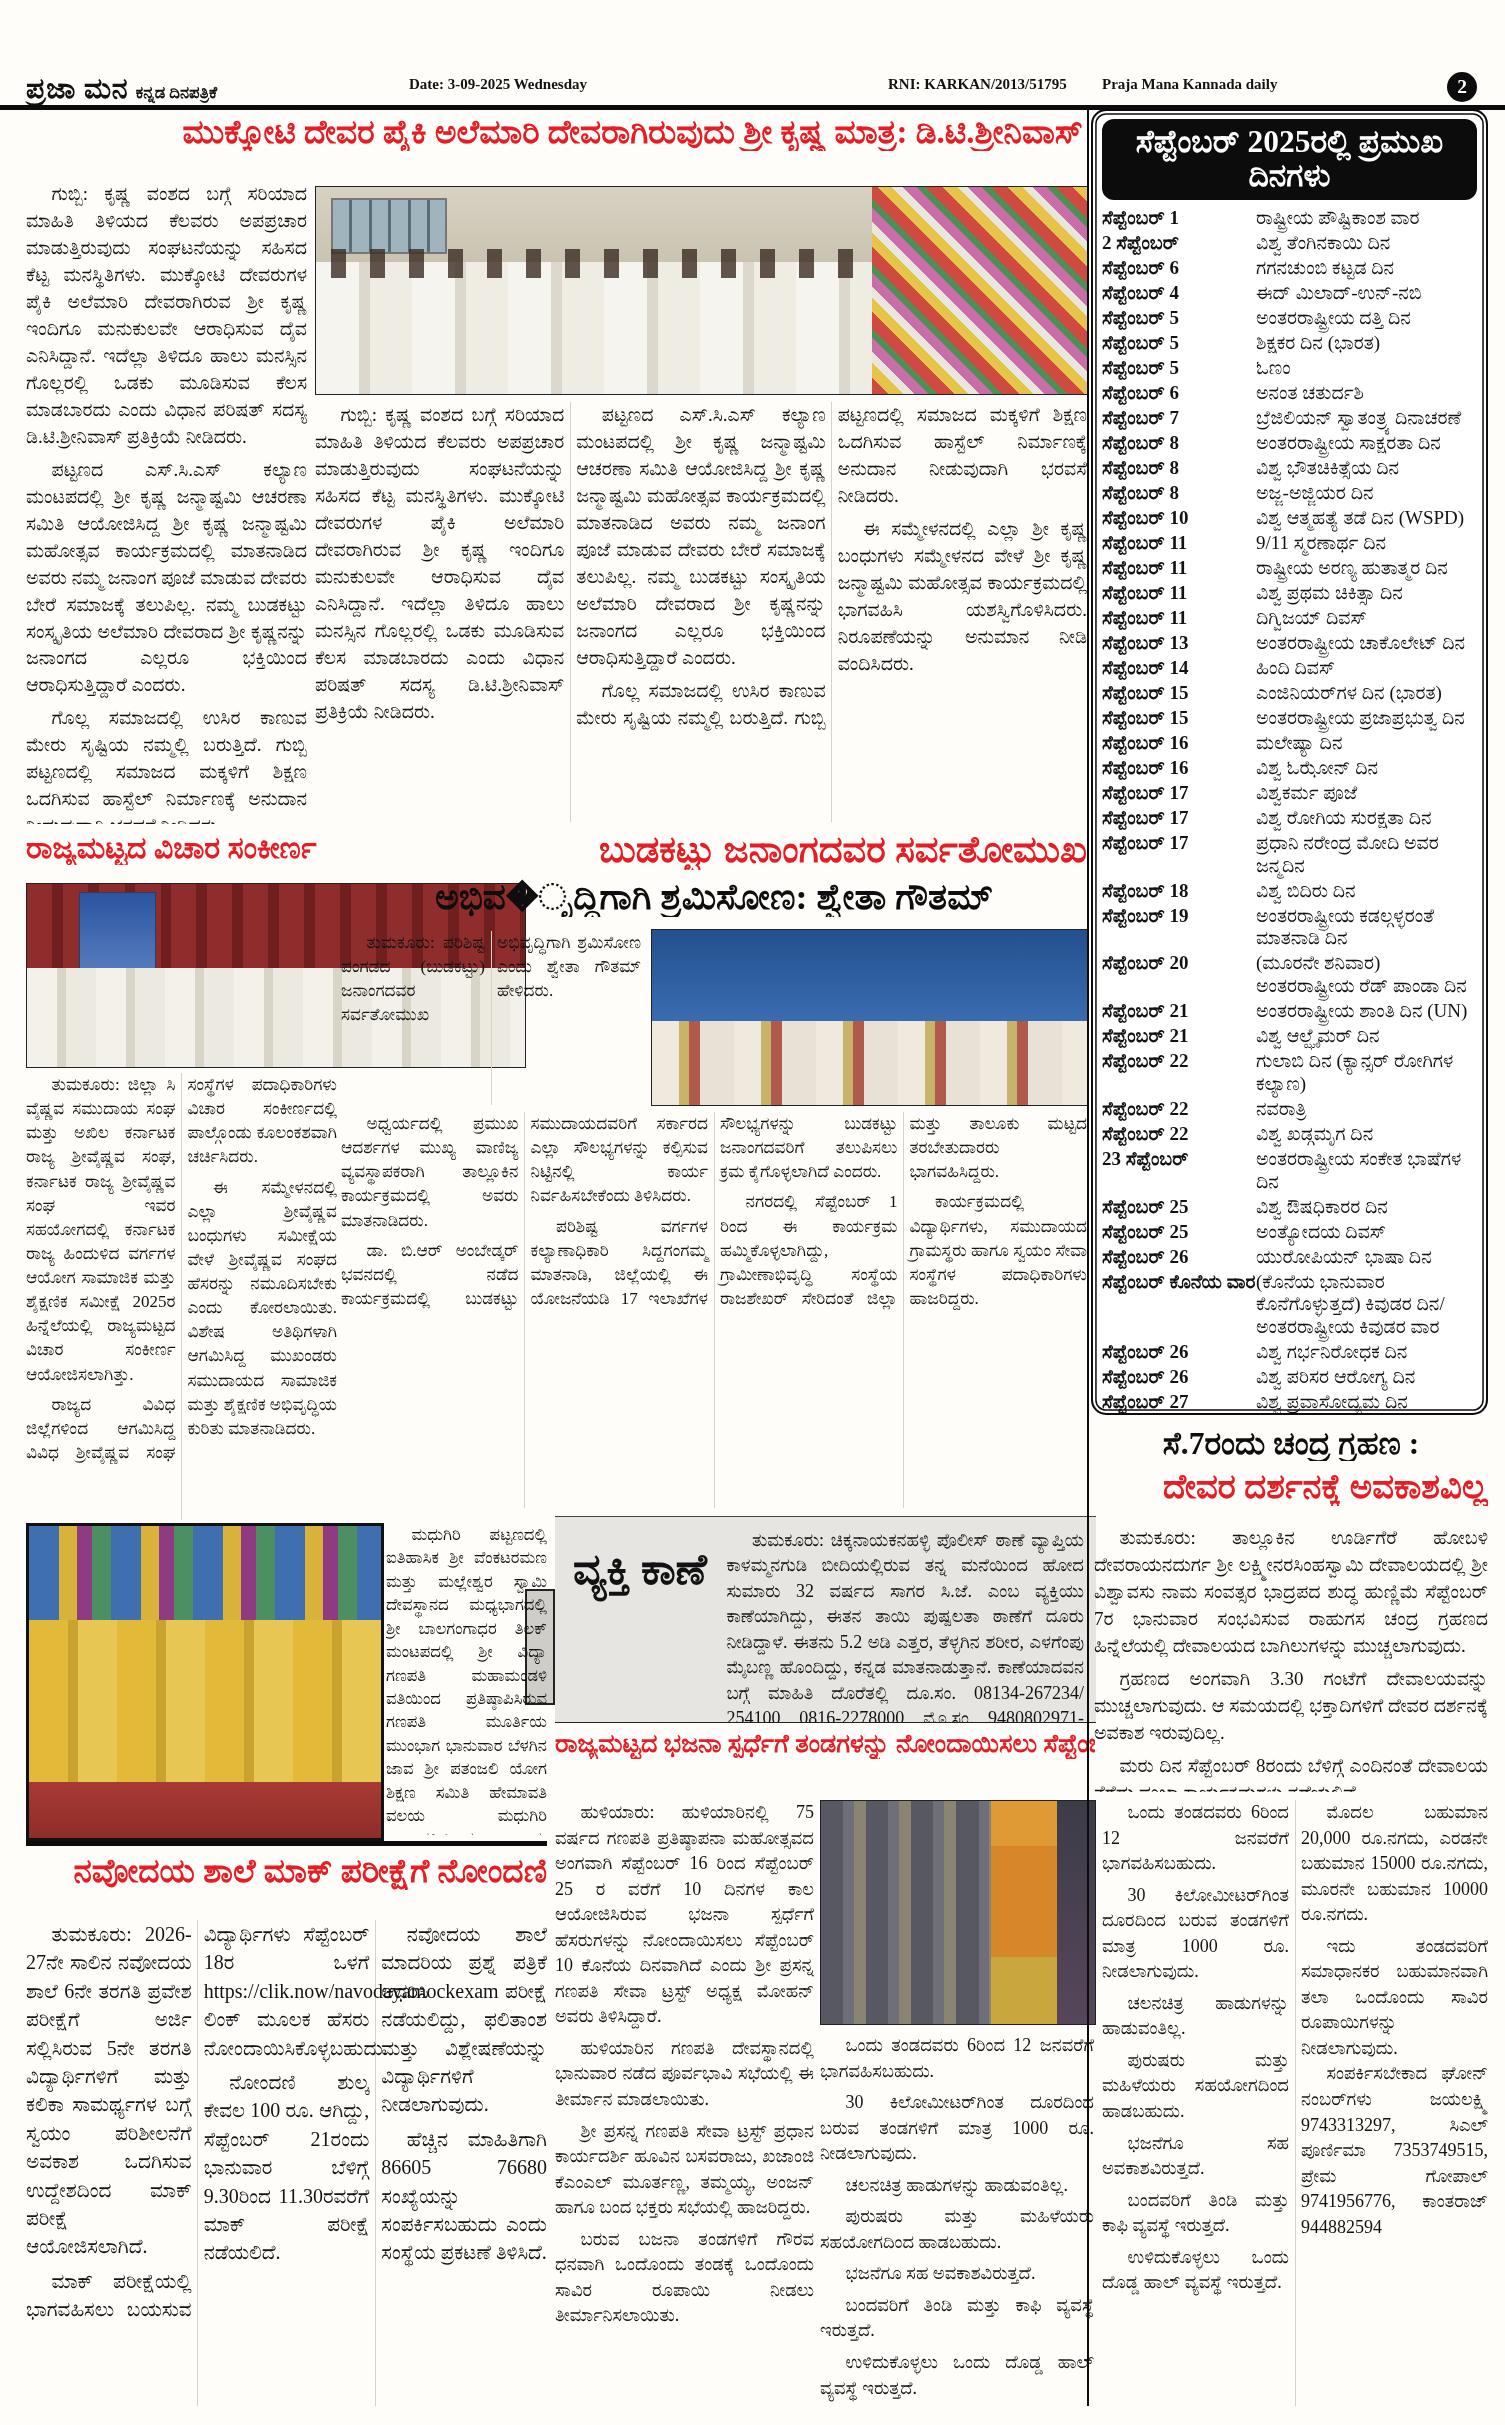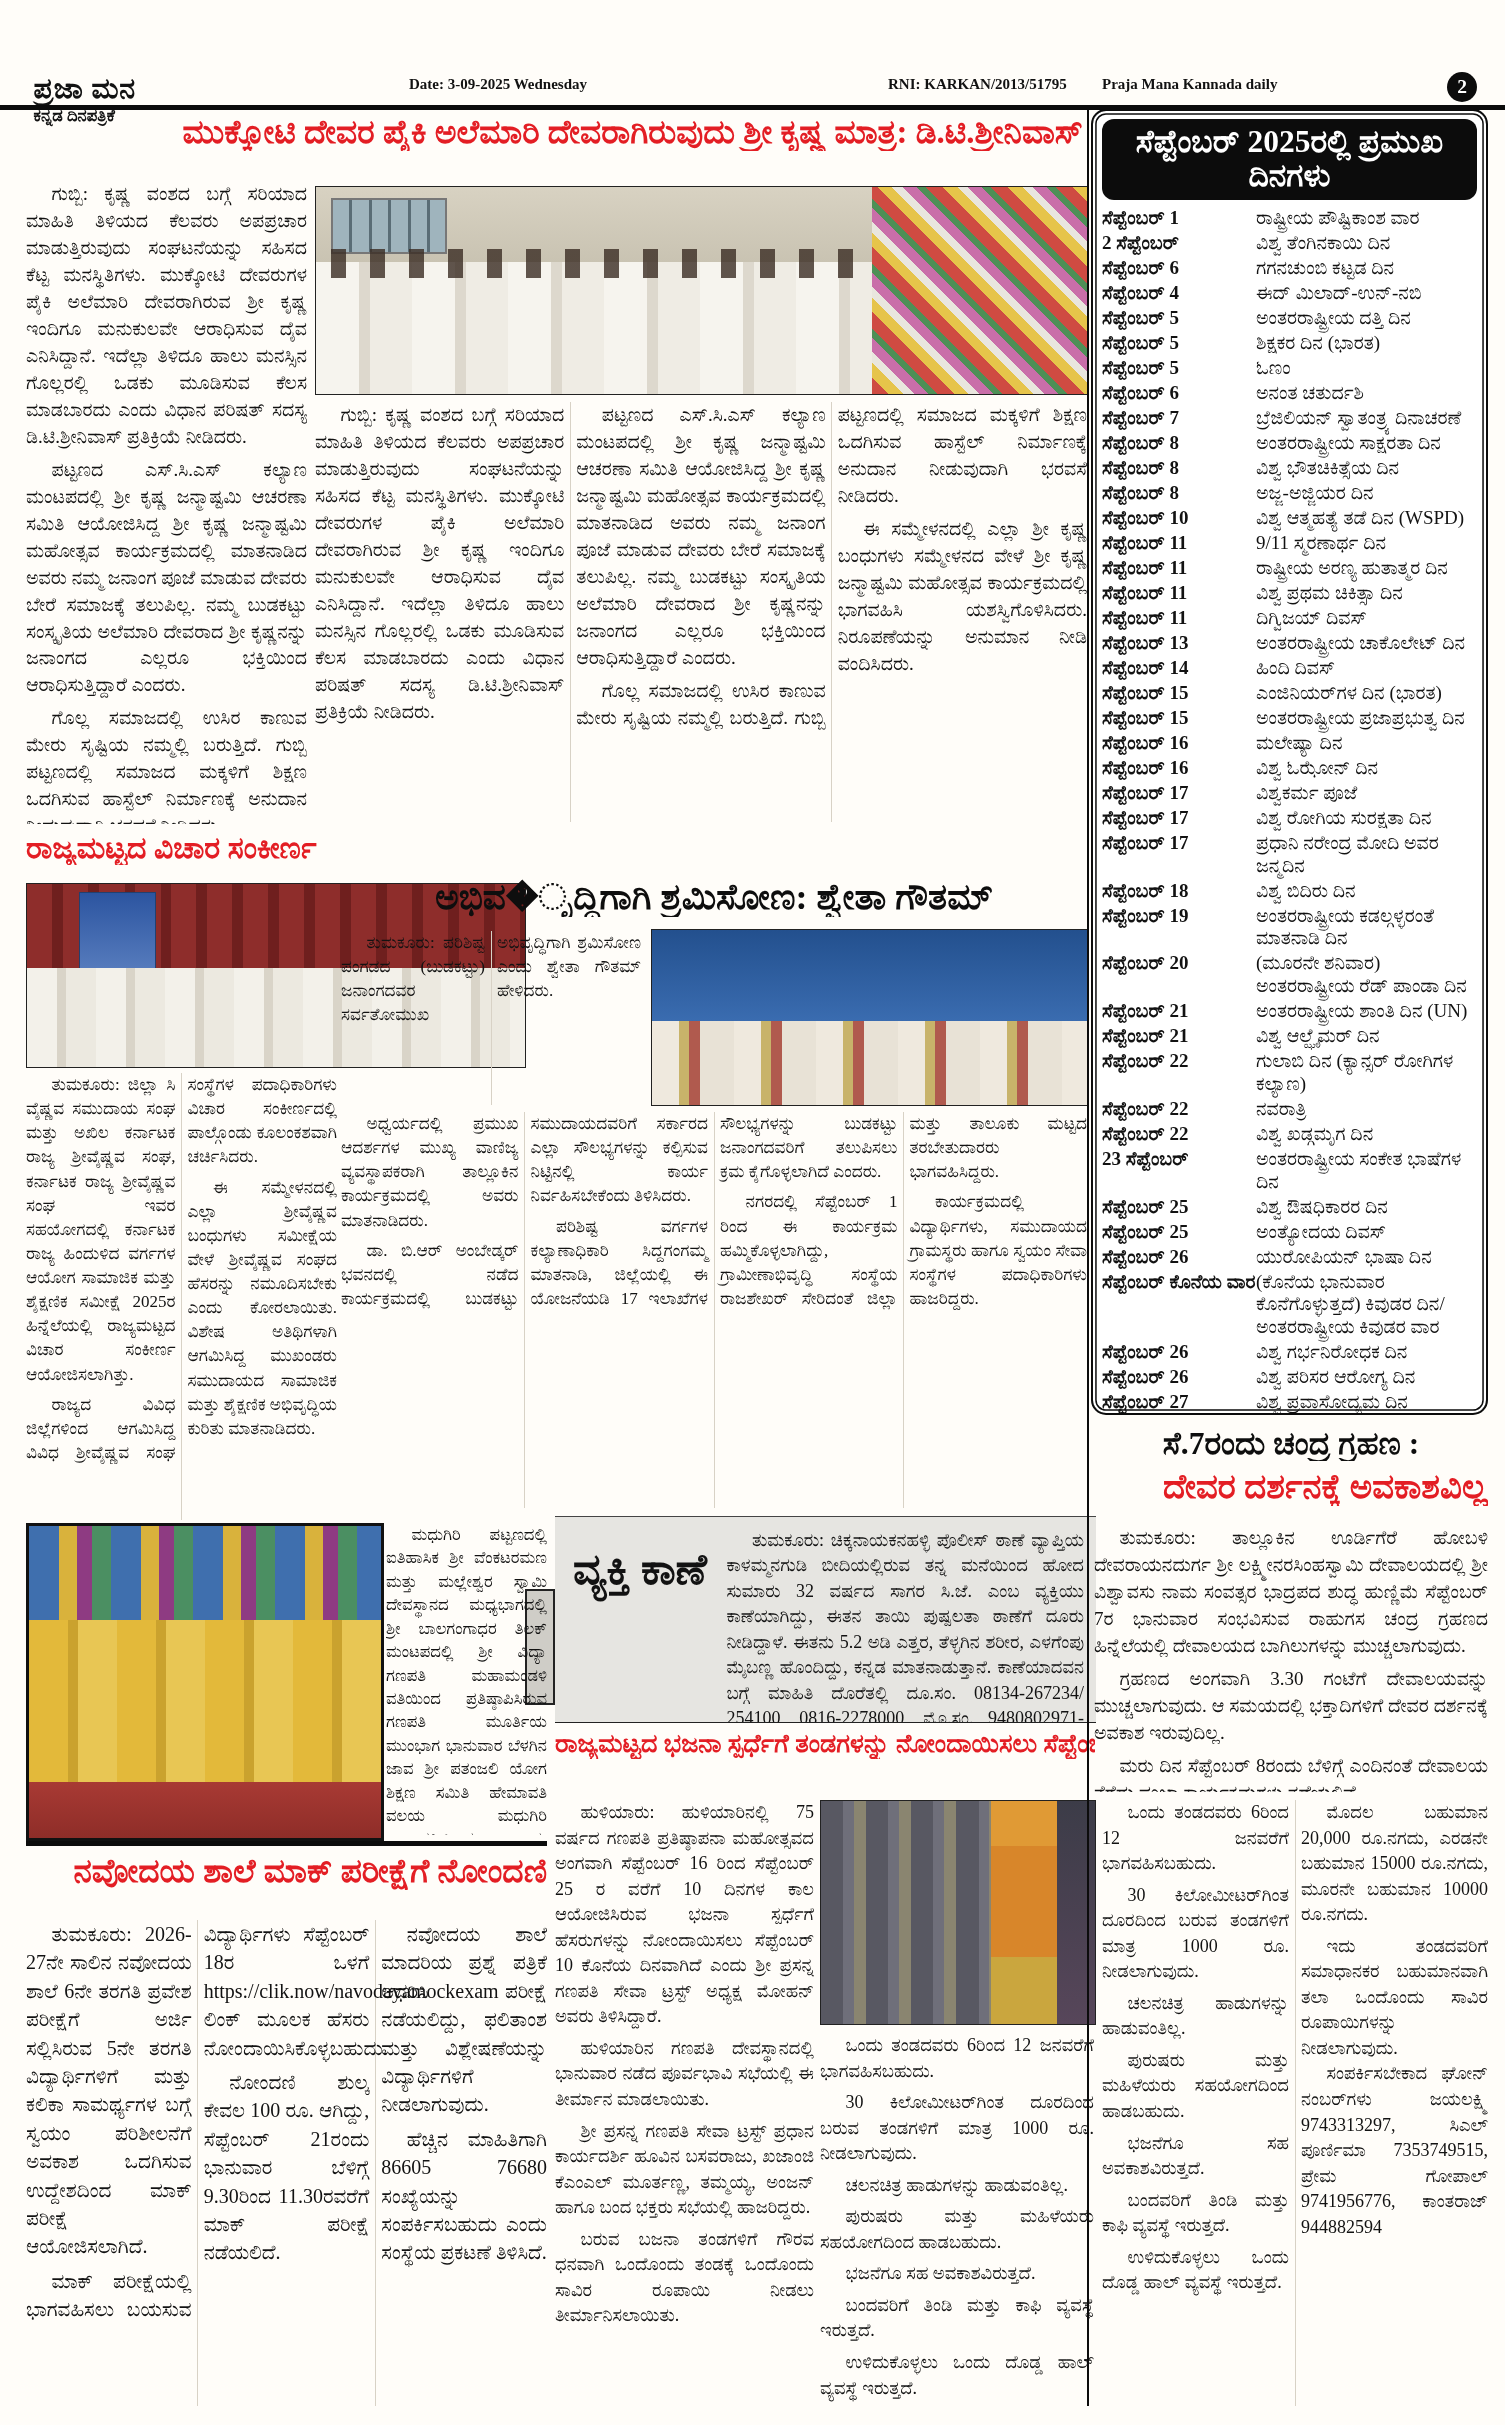--- a/index.html
+++ b/index.html
@@ -1,18 +1,18 @@
 <!DOCTYPE html>
 <html style="--red: #e31e24;font-size:12px"><head>
 <meta charset="utf-8">
 <style>
   html,body{margin:0;padding:0;background:#e9e9e9;}
   .page{position:relative;width:1505px;height:2426px;background:#fffdf9;margin:0 auto;
         font-family:"Liberation Serif","DejaVu Sans",serif;color:#121212;overflow:hidden;}
-  .abs{position:absolute;flex-direction:column;}
+  .abs{position:absolute;}
   
   .mast-logo{font-weight:bold;font-size:28.5px;letter-spacing:0.7px;}
   .mast-tag{font-size:16.5px;font-weight:bold;margin-left:7.5px;}
   .mast-mid{font-size:15px;font-weight:bold;}
   .mast-rule{background:#0c0c0c;}
   .page-circle{width:30px;height:30px;border-radius:50%;background:#0c0c0c;color:#fff;
                display:flex;align-items:center;justify-content:center;font-size:19.5px;font-weight:bold;}
   
   .hl{font-weight:bold;line-height:1.12;white-space:nowrap;overflow:hidden;text-align:center;}
   .hl-red{color:var(--red,#e31e24);text-align:right;}
@@ -90,20 +90,21 @@
     <div class="layer" style="left:0;top:46%;width:100%;height:54%;background:repeating-linear-gradient(90deg,#f3f1ea 0 30px,#d9d4c8 30px 39px,#ece9e0 39px 69px);"></div>
   </div>
 
   <div class="abs bodytxt cols2" style="left:26px;top:1073px;width:311px;height:447px;font-size:17px;">
 
   <p>ತುಮಕೂರು: ಜಿಲ್ಲಾ ಸಿ ವೈಷ್ಣವ ಸಮುದಾಯ ಸಂಘ ಮತ್ತು ಅಖಿಲ ಕರ್ನಾಟಕ ರಾಜ್ಯ ಶ್ರೀವೈಷ್ಣವ ಸಂಘ, ಕರ್ನಾಟಕ ರಾಜ್ಯ ಶ್ರೀವೈಷ್ಣವ ಸಂಘ ಇವರ ಸಹಯೋಗದಲ್ಲಿ ಕರ್ನಾಟಕ ರಾಜ್ಯ ಹಿಂದುಳಿದ ವರ್ಗಗಳ ಆಯೋಗ ಸಾಮಾಜಿಕ ಮತ್ತು ಶೈಕ್ಷಣಿಕ ಸಮೀಕ್ಷೆ 2025ರ ಹಿನ್ನೆಲೆಯಲ್ಲಿ ರಾಜ್ಯಮಟ್ಟದ ವಿಚಾರ ಸಂಕೀರ್ಣ ಆಯೋಜಿಸಲಾಗಿತ್ತು.</p>
       <p>ರಾಜ್ಯದ ವಿವಿಧ ಜಿಲ್ಲೆಗಳಿಂದ ಆಗಮಿಸಿದ್ದ ವಿವಿಧ ಶ್ರೀವೈಷ್ಣವ ಸಂಘ ಸಂಸ್ಥೆಗಳ ಪದಾಧಿಕಾರಿಗಳು ವಿಚಾರ ಸಂಕೀರ್ಣದಲ್ಲಿ ಪಾಲ್ಗೊಂಡು ಕೂಲಂಕಶವಾಗಿ ಚರ್ಚಿಸಿದರು.</p>
       <p>ಈ ಸಮ್ಮೇಳನದಲ್ಲಿ ಎಲ್ಲಾ ಶ್ರೀವೈಷ್ಣವ ಬಂಧುಗಳು ಸಮೀಕ್ಷೆಯ ವೇಳೆ ಶ್ರೀವೈಷ್ಣವ ಸಂಘದ ಹೆಸರನ್ನು ನಮೂದಿಸಬೇಕು ಎಂದು ಕೋರಲಾಯಿತು. ವಿಶೇಷ ಅತಿಥಿಗಳಾಗಿ ಆಗಮಿಸಿದ್ದ ಮುಖಂಡರು ಸಮುದಾಯದ ಸಾಮಾಜಿಕ ಮತ್ತು ಶೈಕ್ಷಣಿಕ ಅಭಿವೃದ್ಧಿಯ ಕುರಿತು ಮಾತನಾಡಿದರು.</p>
     </div>
 
+  <div class="abs hl hl-red" style="left:341px;top:829px;width:746px;font-size:37px;">ಬುಡಕಟ್ಟು ಜನಾಂಗದವರ ಸರ್ವತೋಮುಖ</div>
   <div class="abs hl hl-black wrapok" style="left:341px;top:879px;width:746px;font-size:36px;line-height:1.05;white-space:nowrap;">ಅಭಿವ�ೃದ್ಧಿಗಾಗಿ ಶ್ರಮಿಸೋಣ: ಶ್ವೇತಾ ಗೌತಮ್</div>
 
   <div class="abs bodytxt cols2" style="left:341px;top:931px;width:300px;height:174px;font-size:17px;">
 
   <p>ತುಮಕೂರು: ಪರಿಶಿಷ್ಟ ಪಂಗಡದ (ಬುಡಕಟ್ಟು) ಜನಾಂಗದವರ ಸರ್ವತೋಮುಖ ಅಭಿವೃದ್ಧಿಗಾಗಿ ಶ್ರಮಿಸೋಣ ಎಂದು ಶ್ವೇತಾ ಗೌತಮ್ ಹೇಳಿದರು.</p>
     </div>
 
   <div class="abs photo" style="left:651px;top:929px;width:436px;height:175px;">
     <div class="layer" style="left:0;top:0;width:100%;height:52%;background:linear-gradient(180deg,#23508e,#3a6cb0);"></div>
     <div class="layer" style="left:0;top:52%;width:100%;height:48%;background:repeating-linear-gradient(90deg,#efe9de 0 27px,#c8b36a 27px 37px,#b05a4e 37px 48px,#e8e2d6 48px 82px);"></div>

